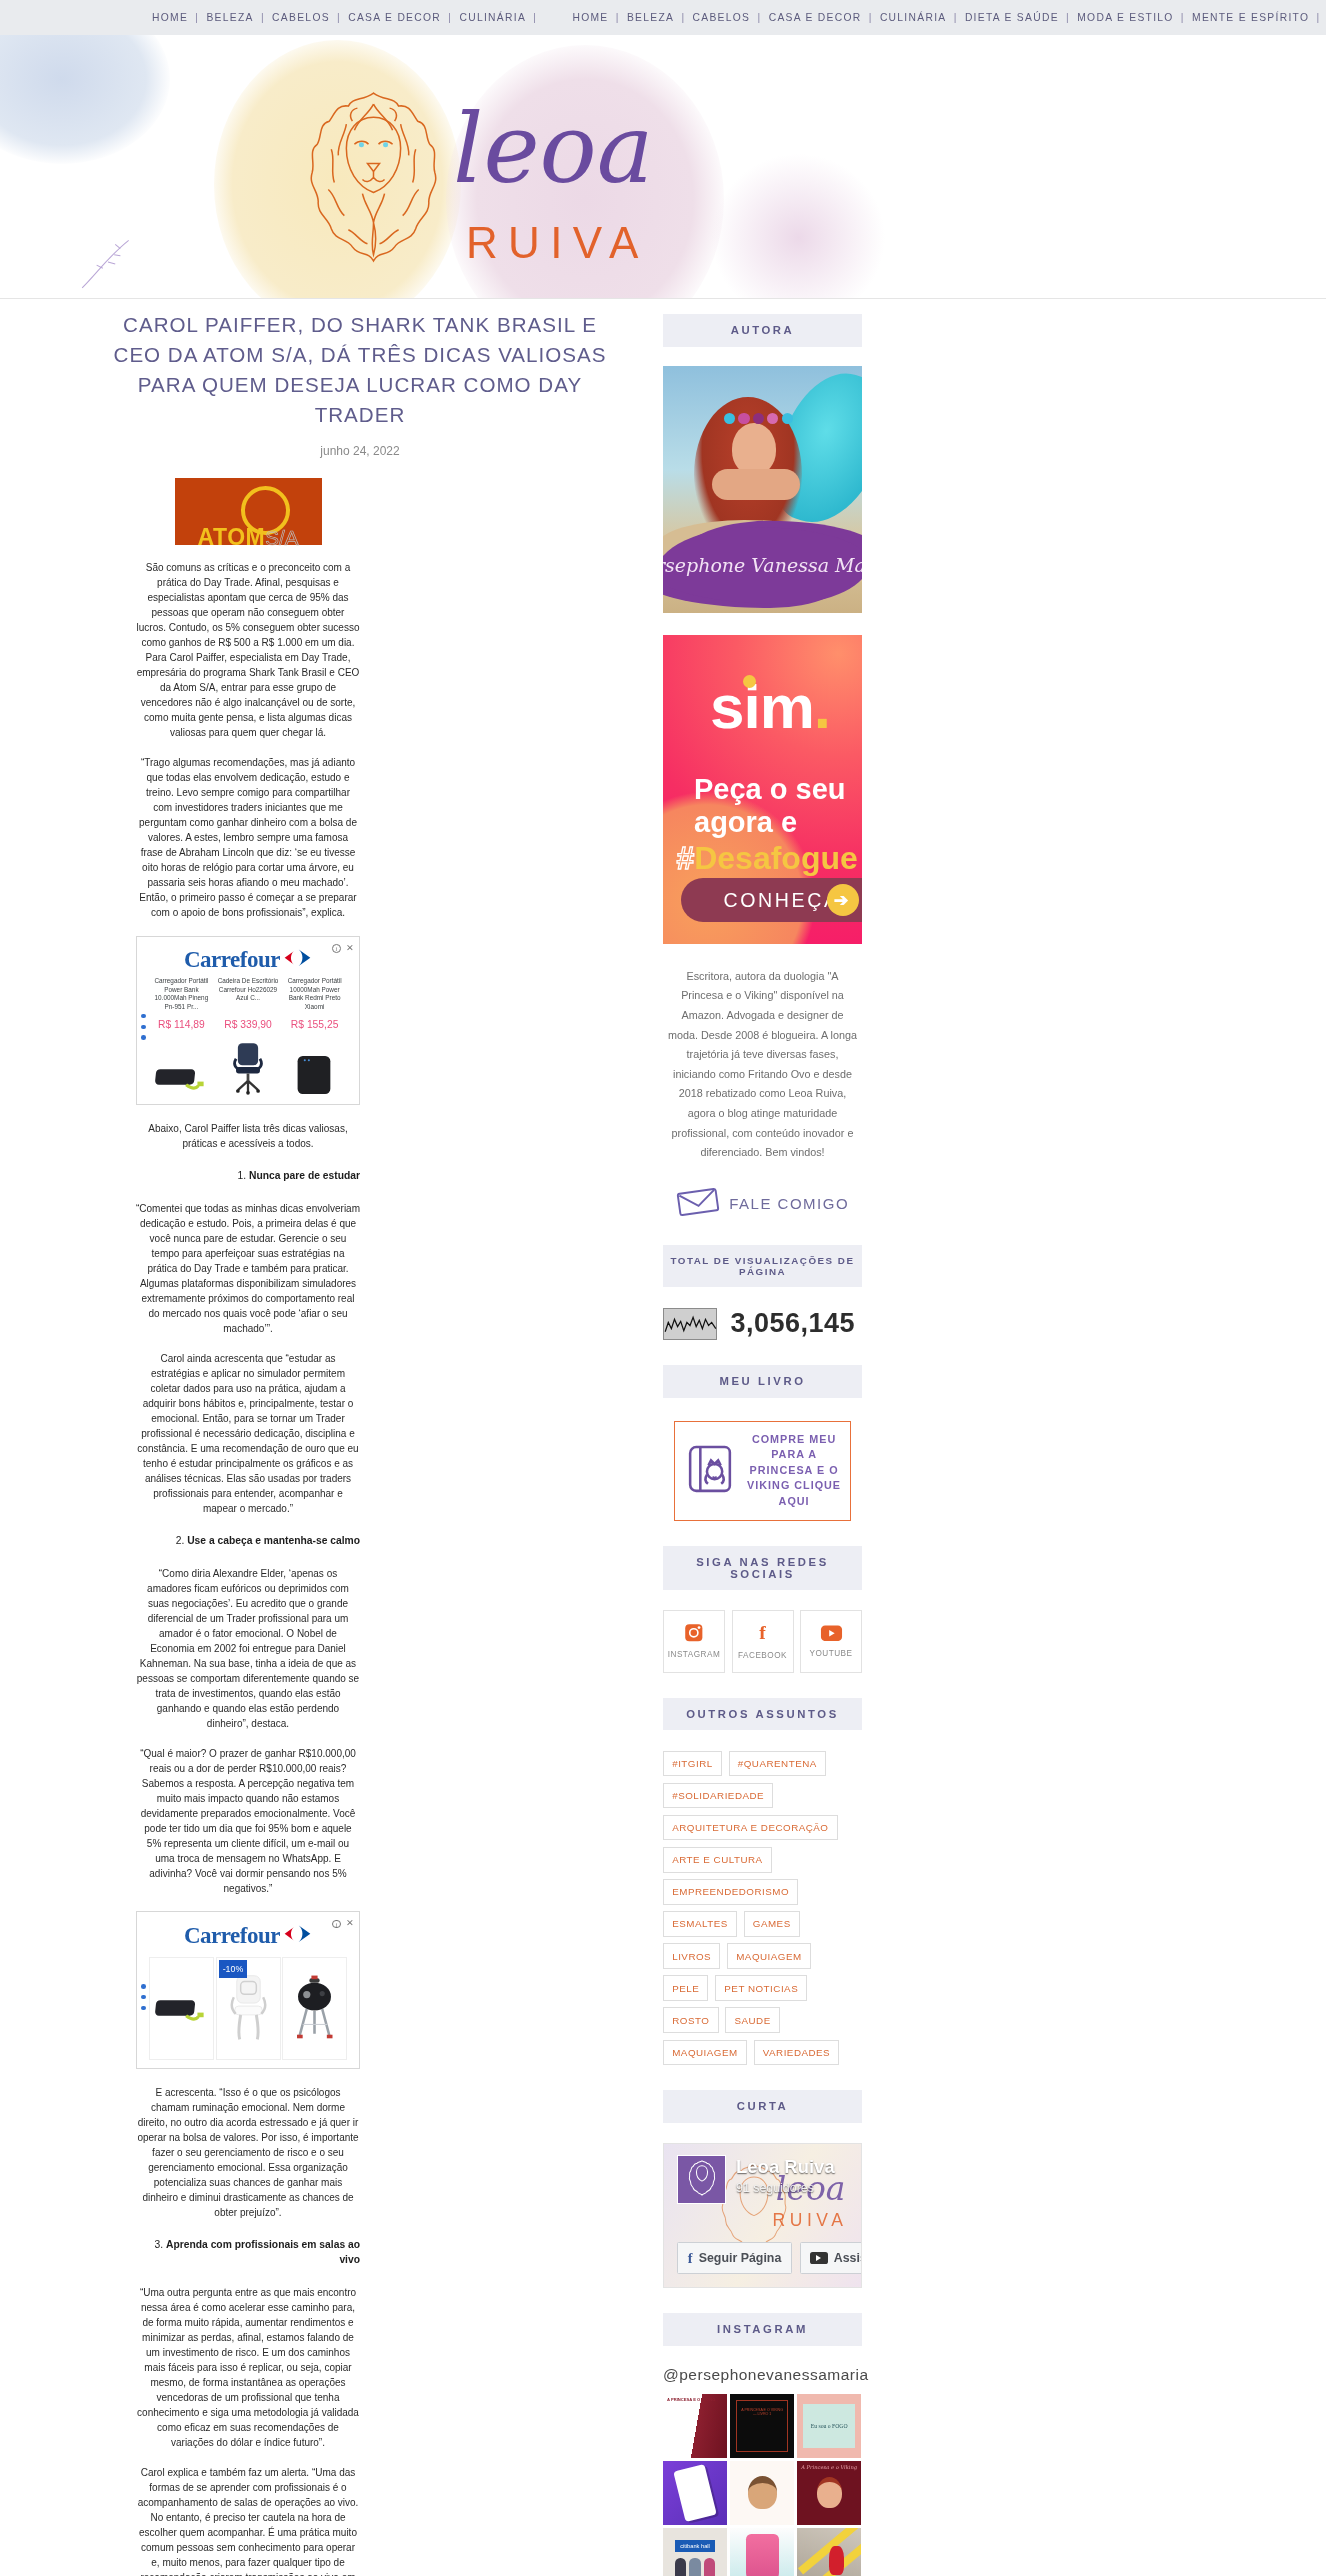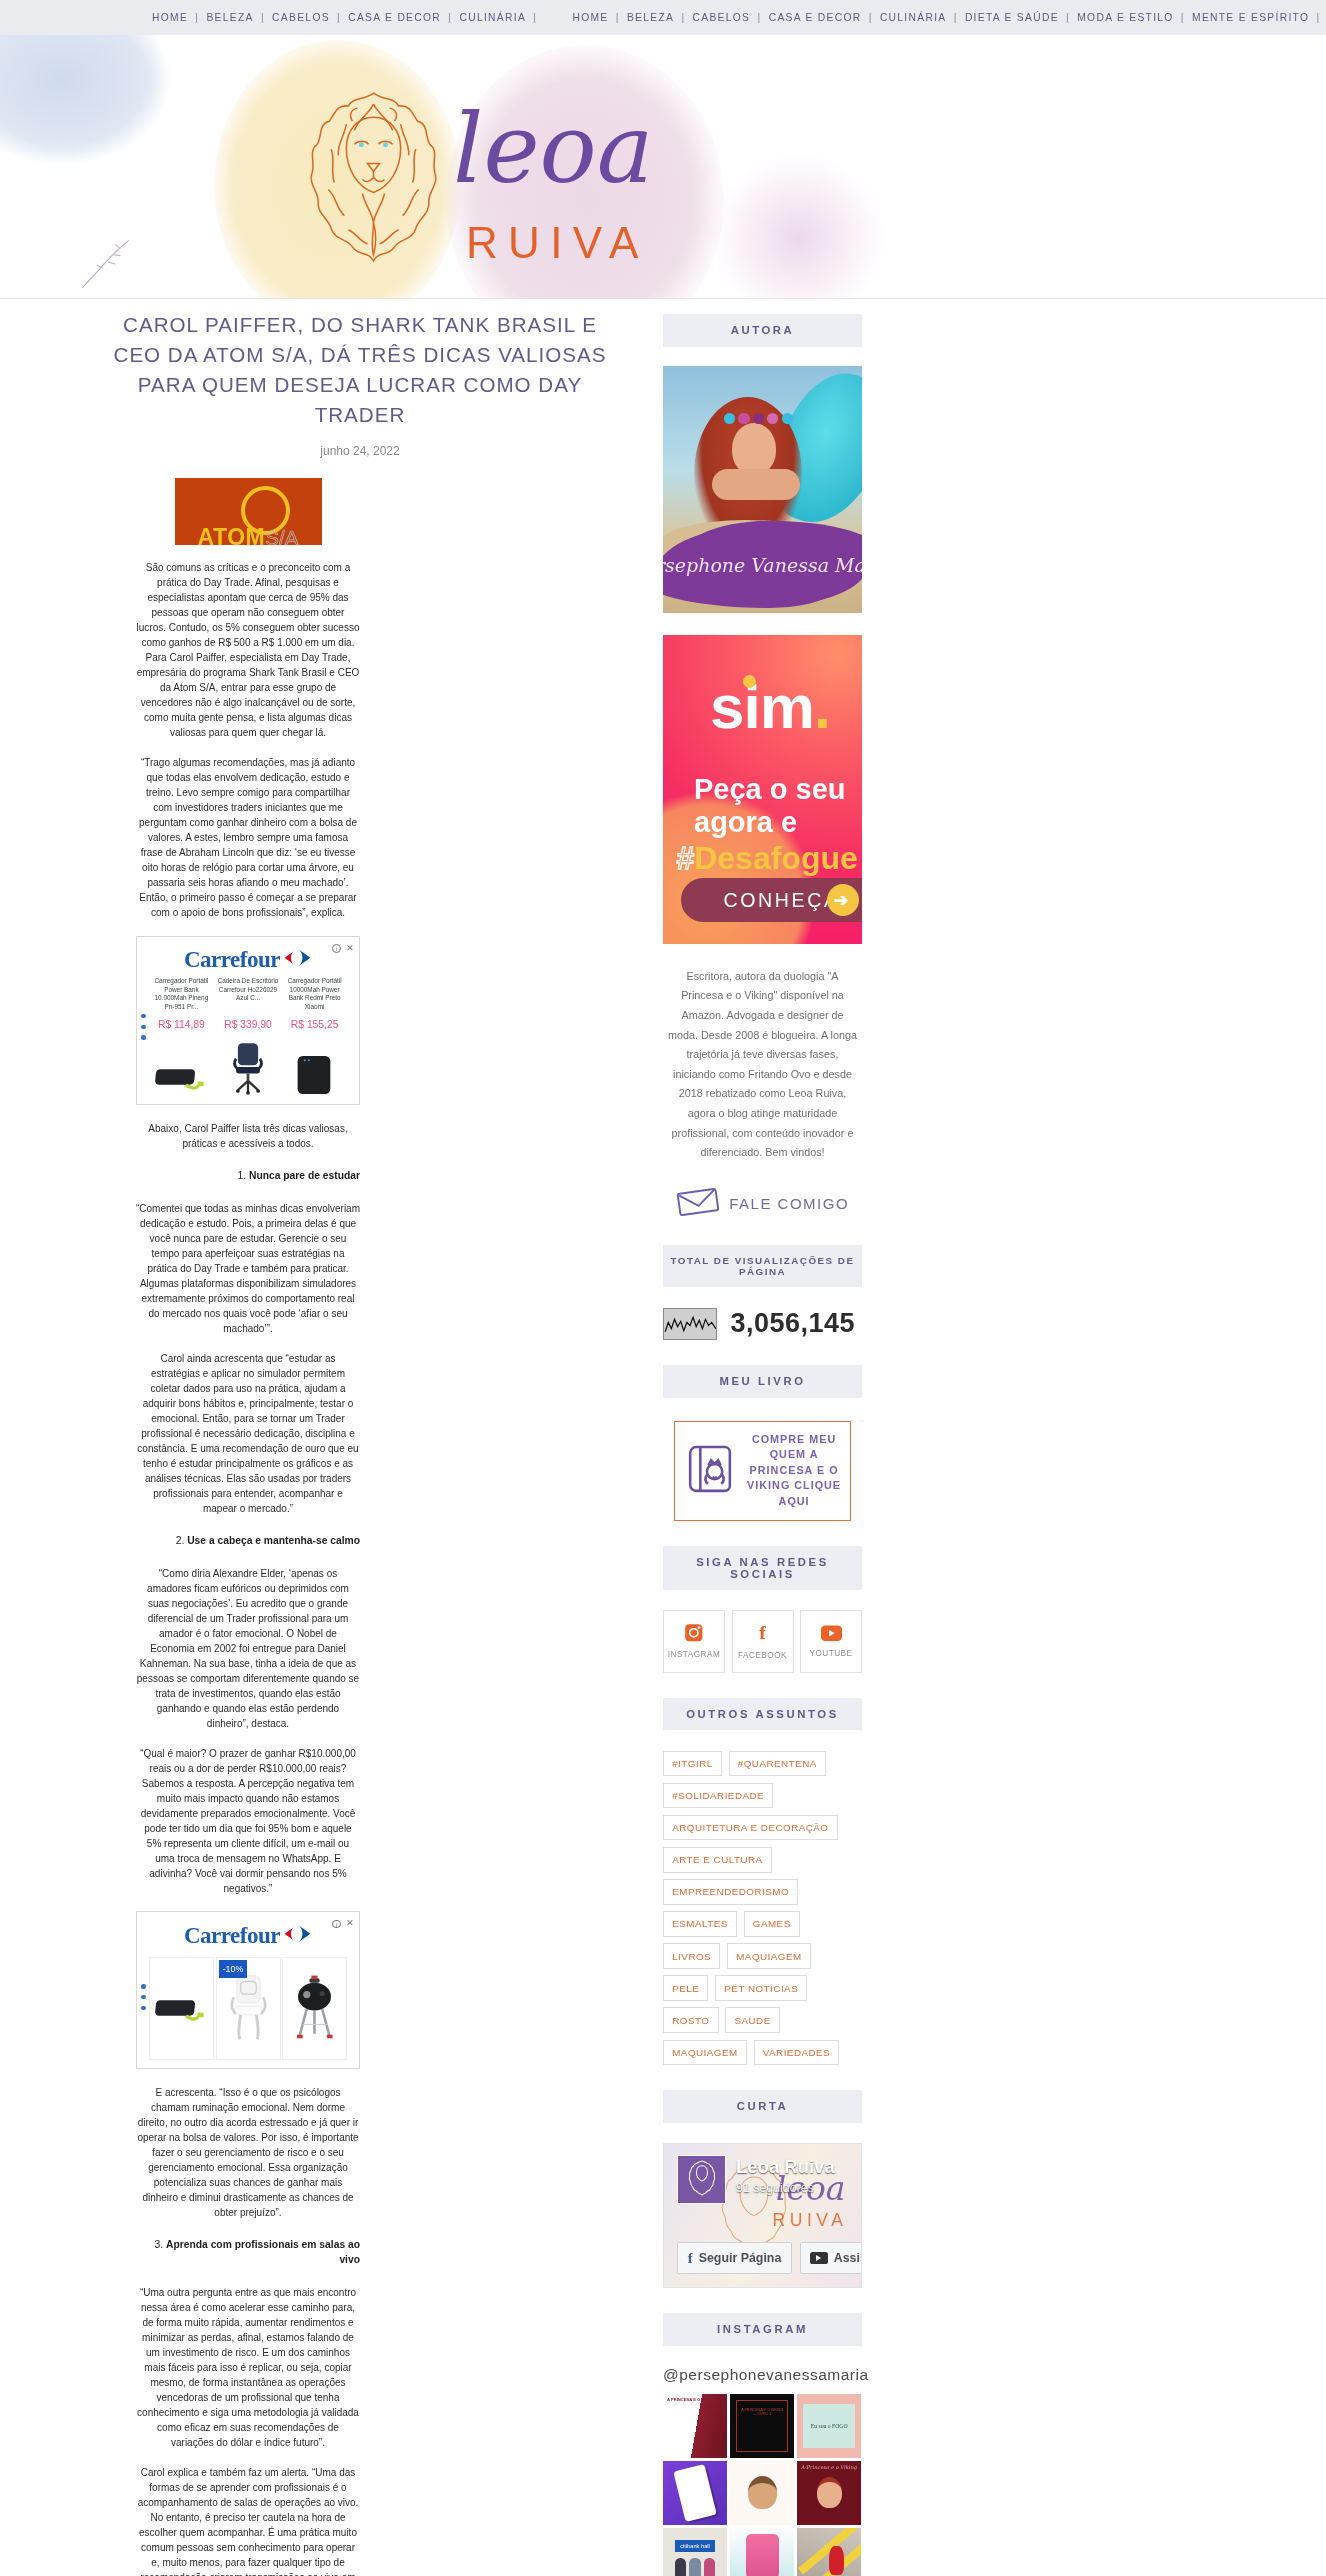--- a/index.html
+++ b/index.html
@@ -447,21 +447,21 @@
       <span>
         <svg width="56" height="56" viewBox="0 0 110 110" fill="none" stroke="#6b4fa0" stroke-width="5">
             <path d="M28 10 H84 a10 10 0 0 1 10 10 V86 a10 10 0 0 1 -10 10 H28 a12 12 0 0 1 -12 -12 V22 a12 12 0 0 1 12 -12 Z"></path>
             <path d="M36 10 V96"></path>
             <circle cx="64" cy="58" r="15"></circle>
             <path d="M52 46 l5 -10 7 7 7 -7 5 10"></path>
             <path d="M49 64 q-7 11 2 18 M79 64 q7 11 -2 18"></path>
             <path d="M60 68 q4 4 8 0" stroke-width="3"></path>
           </svg>
       </span>
-      <span class="book-text">COMPRE MEU QUEM A PRINCESA E O VIKING CLIQUE AQUI</span>
+      <span class="book-text">COMPRE MEU PARA A PRINCESA E O VIKING CLIQUE AQUI</span>
     </div>
 
     <div class="sb-h">SIGA NAS REDES SOCIAIS</div>
     <div class="soc-row">
       <div class="soc-cell">
         <svg width="19.6" height="19.6" viewBox="0 0 24 24">
             <rect x="1.5" y="1.5" width="21" height="21" rx="5" fill="#e8622a"></rect>
             <circle cx="12" cy="12" r="5" fill="none" stroke="#fff" stroke-width="2"></circle>
             <circle cx="18.4" cy="5.6" r="1.7" fill="#fff"></circle>
           </svg>

